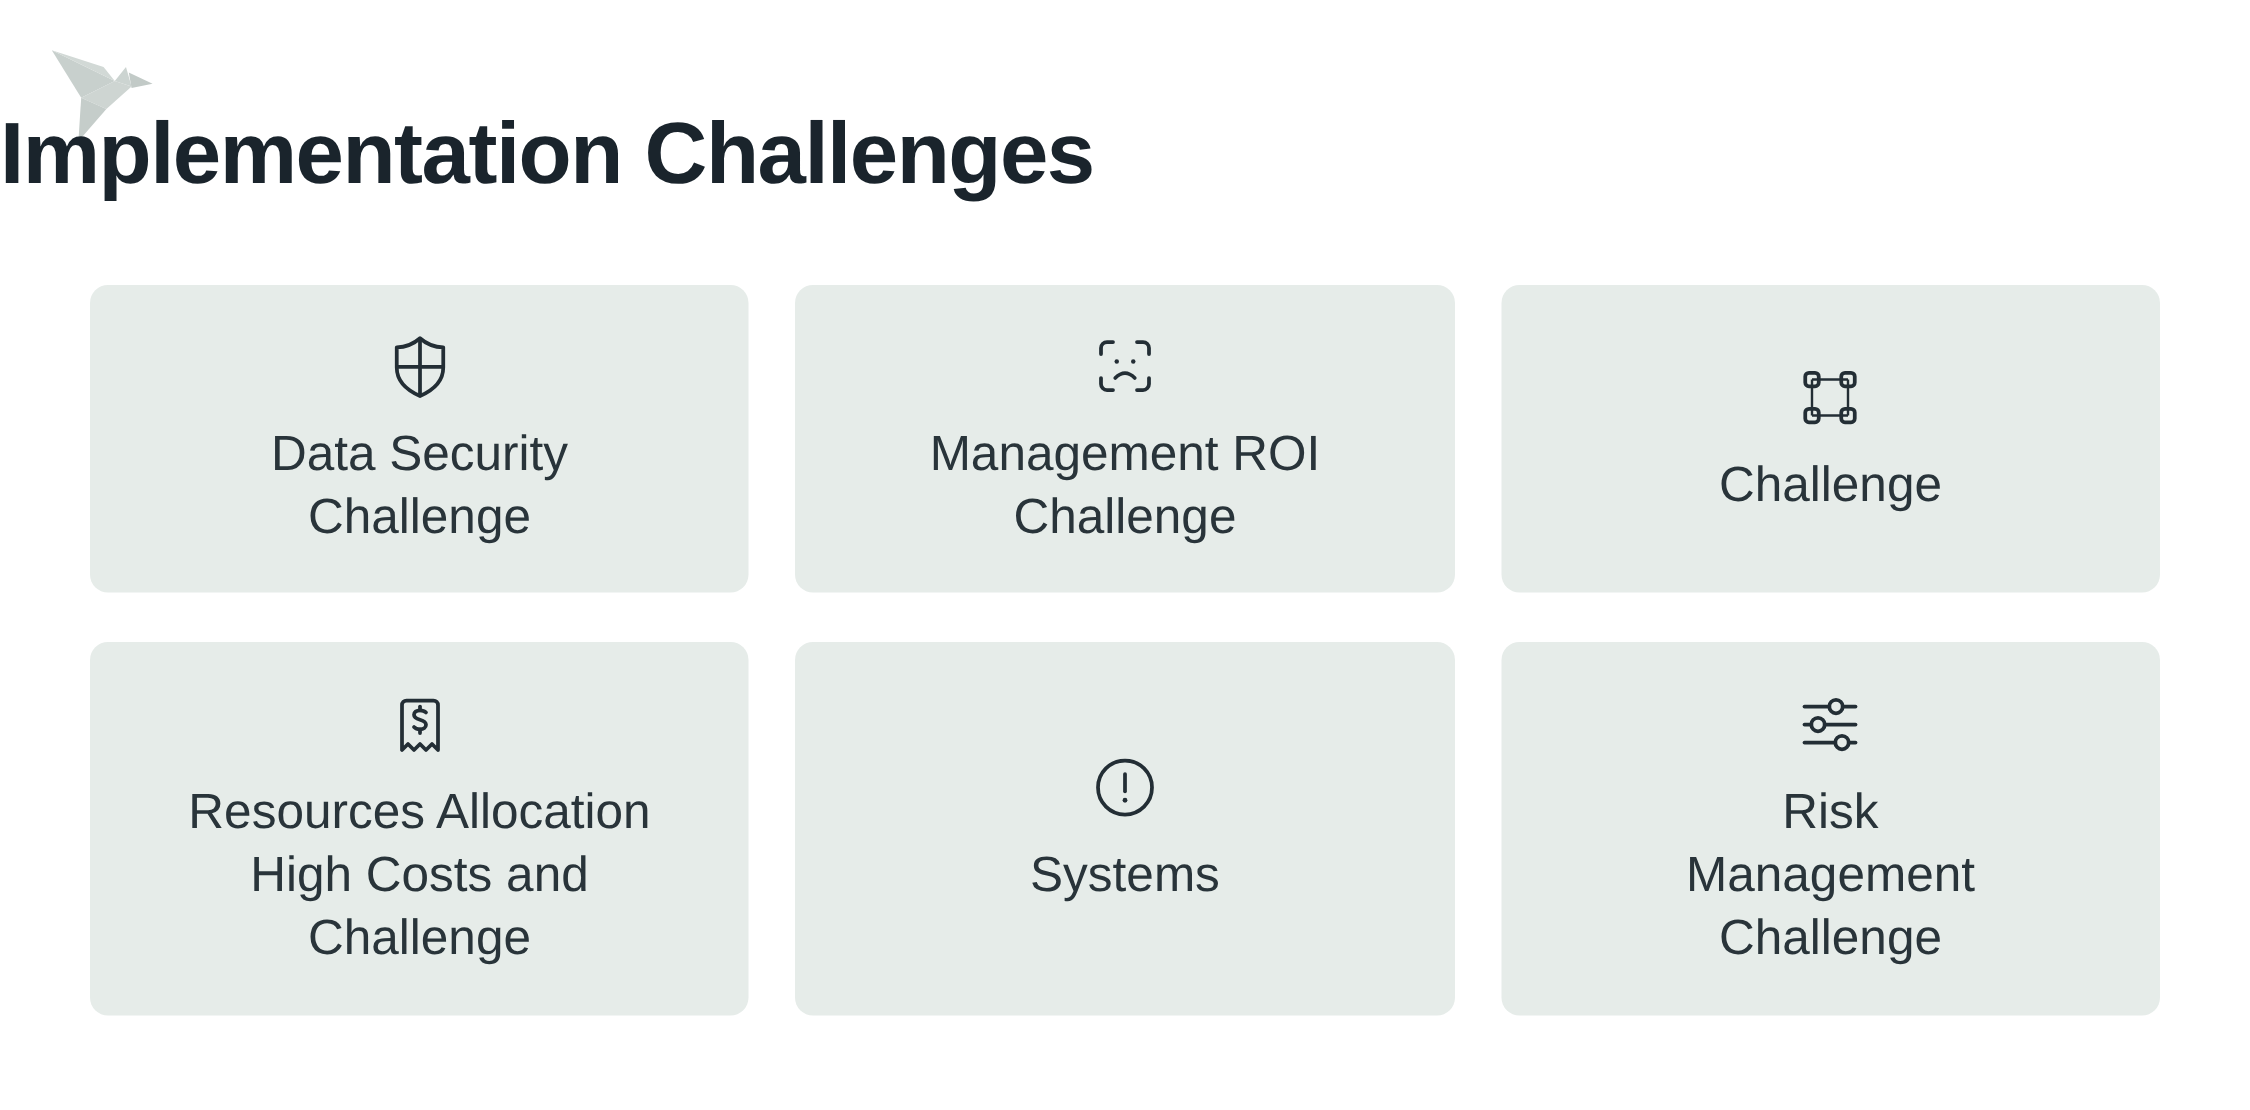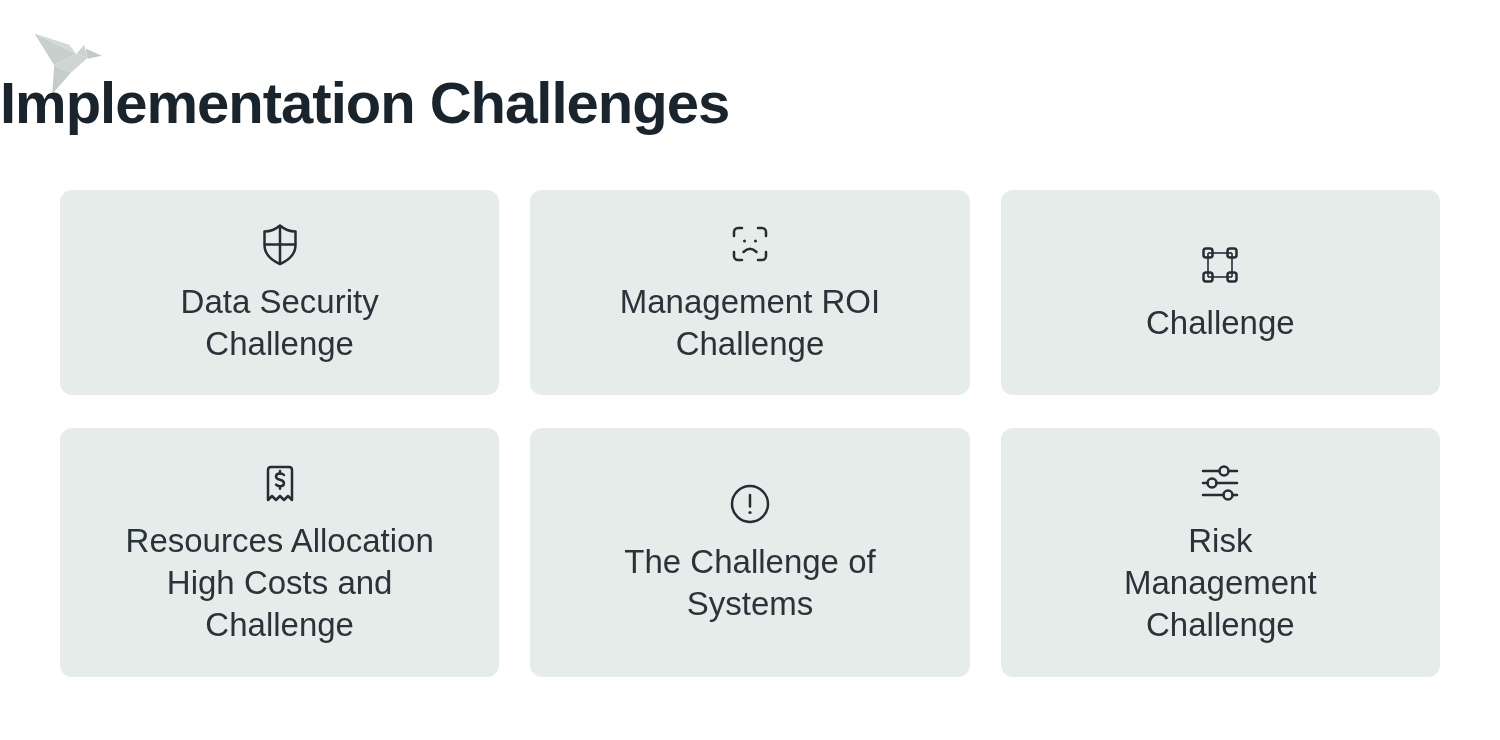--- a/index.html
+++ b/index.html
@@ -156,21 +156,20 @@
 
     <div class="card">
       <div class="icon">
         <svg viewBox="0 0 48 48" xmlns="http://www.w3.org/2000/svg">
           <circle class="ic" cx="24" cy="24" r="18"></circle>
           <line class="ic" x1="24" y1="15" x2="24" y2="26.5"></line>
           <circle class="ic-fill" cx="24" cy="32.5" r="1.6"></circle>
         </svg>
       </div>
       <div class="label">
-        <div>The Challenge of</div>
         <div>Systems</div>
       </div>
     </div>
 
     <div class="card">
       <div class="icon">
         <svg viewBox="0 0 48 48" xmlns="http://www.w3.org/2000/svg">
           <line class="ic" x1="7" y1="12" x2="23.5" y2="12"></line>
           <line class="ic" x1="32.5" y1="12" x2="41" y2="12"></line>
           <circle class="ic" cx="28" cy="12" r="4.5"></circle>

